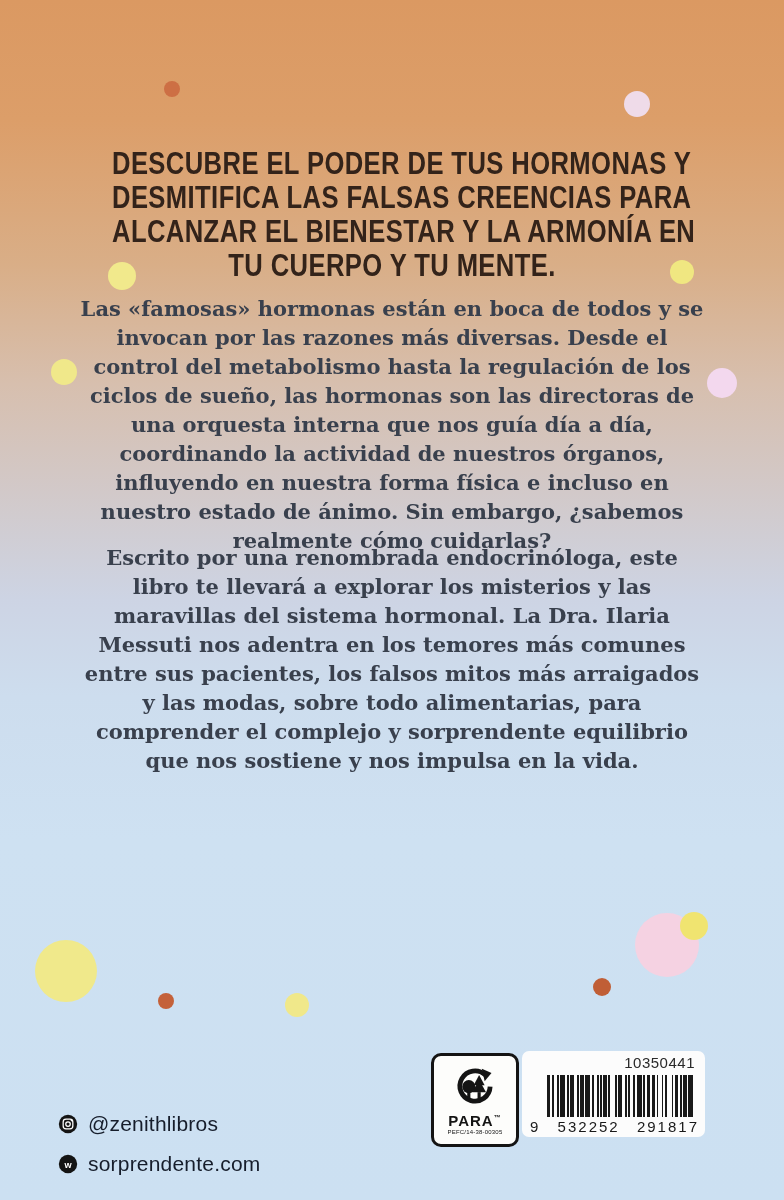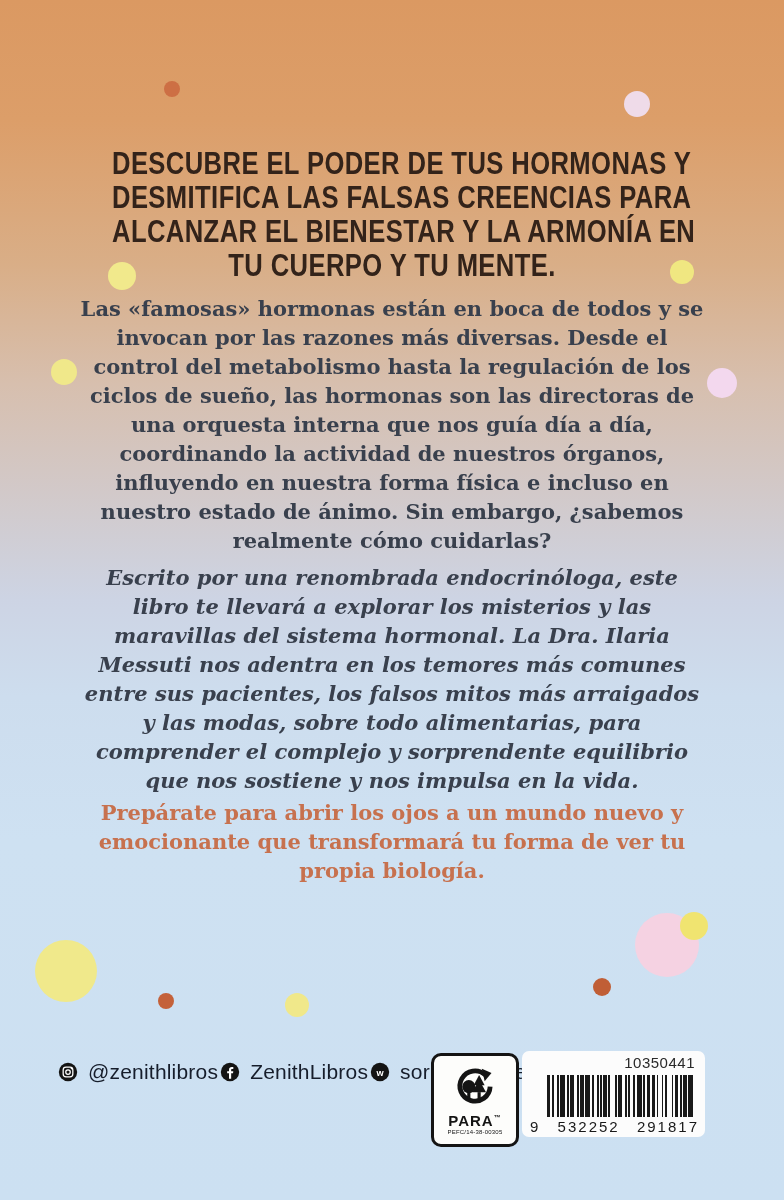--- a/index.html
+++ b/index.html
@@ -32,26 +32,26 @@
   .headline div{white-space:nowrap;}
   .body-par{
     position:absolute;left:80px;width:624px;
     text-align:center;
     font-family:"DejaVu Serif","Liberation Serif",serif;
     font-weight:600;
     font-size:21px;line-height:29px;
     color:#39404d;
   }
   .par-1{top:294px;}
-  .par-2{top:563px;font-style:italic;}
+  .par-2{top:543px;}
   .par-cta{top:798px;left:92px;width:600px;color:#c7714e;}
   
   .social{
-    position:absolute;left:58px;top:1060px;
-    display:flex;flex-direction:row;gap:2px;
+    position:absolute;left:58px;top:1112px;
+    display:flex;flex-direction:column;gap:16px;
     color:#161d2b;
   }
   .social-row{display:flex;align-items:center;gap:10px;}
   .social-row .ic{width:20px;height:20px;flex:0 0 auto;display:block;}
   .social-row .lbl{font-size:21px;line-height:24px;letter-spacing:.2px;}
   .pefc{
     position:absolute;left:431px;top:1053px;width:88px;height:94px;
     background:#fdfdfb;border:3px solid #141414;border-radius:10px;
     box-sizing:border-box;
     display:flex;flex-direction:column;align-items:center;justify-content:center;
@@ -106,38 +106,30 @@
     <div>DESCUBRE EL PODER DE TUS HORMONAS Y</div>
     <div>DESMITIFICA LAS FALSAS CREENCIAS PARA</div>
     <div>ALCANZAR EL BIENESTAR Y LA ARMONÍA EN</div>
     <div>TU CUERPO Y TU MENTE.</div>
   </div>
 
   <div class="body-par par-1">Las «famosas» hormonas están en boca de todos y se invocan por las razones más diversas. Desde el control del metabolismo hasta la regulación de los ciclos de sueño, las hormonas son las directoras de una orquesta interna que nos guía día a día, coordinando la actividad de nuestros órganos, influyendo en nuestra forma física e incluso en nuestro estado de ánimo. Sin embargo, ¿sabemos realmente cómo cuidarlas?</div>
 
   <div class="body-par par-2">Escrito por una renombrada endocrinóloga, este libro te llevará a explorar los misterios y las maravillas del sistema hormonal. La Dra. Ilaria Messuti nos adentra en los temores más comunes entre sus pacientes, los falsos mitos más arraigados y las modas, sobre todo alimentarias, para comprender el complejo y sorprendente equilibrio que nos sostiene y nos impulsa en la vida.</div>
 
-  <div class="body-par par-cta">Prepárate para abrir los ojos a un mundo nuevo y emocionante que transformará tu forma de ver tu propia biología.</div>
 
   <div class="social">
     <div class="social-row">
       <svg class="ic" viewBox="0 0 24 24" aria-hidden="true">
         <circle cx="12" cy="12" r="11" fill="#141414"></circle>
         <rect x="6.2" y="6.2" width="11.6" height="11.6" rx="3.4" fill="none" stroke="#ffffff" stroke-width="1.5"></rect>
         <circle cx="12" cy="12" r="2.7" fill="none" stroke="#ffffff" stroke-width="1.5"></circle>
         <circle cx="16.1" cy="7.9" r="1" fill="#ffffff"></circle>
       </svg>
       <span class="lbl">@zenithlibros</span>
-    </div>
-    <div class="social-row">
-      <svg class="ic" viewBox="0 0 24 24" aria-hidden="true">
-        <circle cx="12" cy="12" r="11" fill="#141414"></circle>
-        <path d="M13.4 20v-6.4h2.2l.34-2.5h-2.54V9.5c0-.73.2-1.22 1.25-1.22h1.33V6.05c-.23-.03-1.02-.1-1.94-.1-1.92 0-3.23 1.17-3.23 3.32v1.83H8.6v2.5h2.2V20z" fill="#ffffff"></path>
-      </svg>
-      <span class="lbl">ZenithLibros</span>
     </div>
     <div class="social-row">
       <svg class="ic" viewBox="0 0 24 24" aria-hidden="true">
         <circle cx="12" cy="12" r="11" fill="#141414"></circle>
         <text x="12" y="16.2" text-anchor="middle" font-family="Liberation Sans, sans-serif" font-size="11" font-weight="bold" fill="#ffffff">w</text>
       </svg>
       <span class="lbl">sorprendente.com</span>
     </div>
   </div>
 

